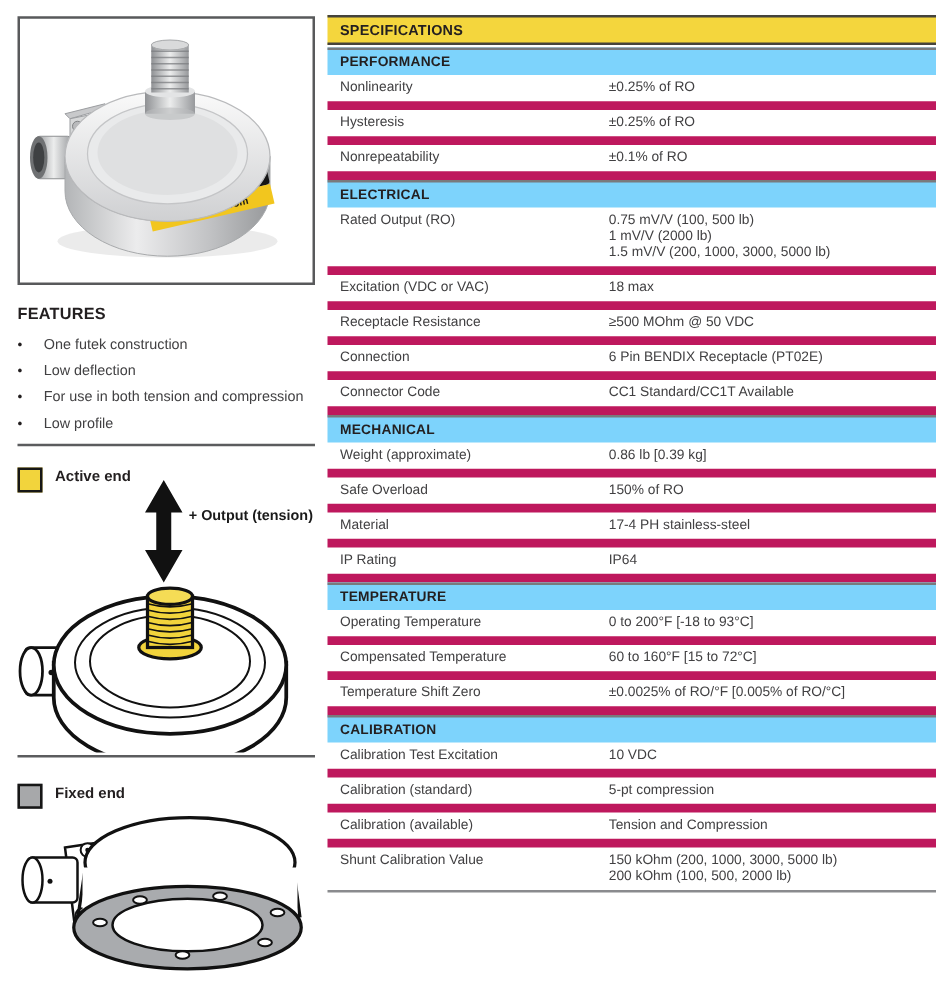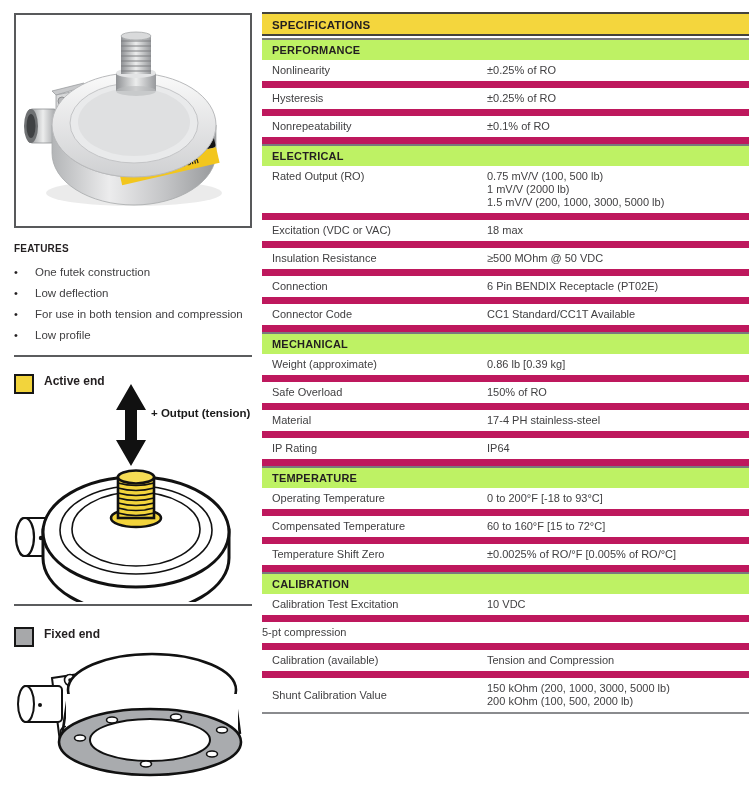--- a/index.html
+++ b/index.html
@@ -3,44 +3,44 @@
 <meta charset="utf-8">
 <style>
   * { margin:0; padding:0; box-sizing:border-box; }
   body { background:#fff; font-family:"Liberation Sans", sans-serif; color:#231f20; }
   .page { position:relative; width:749px; height:792px; background:#fff; overflow:hidden; }
 
   
   .img-box { position:absolute; left:14px; top:13px; width:238px; height:215px;
              border:2px solid #58595b; background:#fff; display:flex; align-items:center; justify-content:center; }
   .features { position:absolute; left:14px; top:243px; width:238px; }
-  .features-title { font-size:10px; font-weight:bold; letter-spacing:.2px; margin-bottom:11px; }
+  .features-title { font-size:13px; font-weight:bold; letter-spacing:.2px; margin-bottom:11px; }
   .feature-item { display:flex; font-size:11.5px; color:#414042; line-height:14px; margin-bottom:7px; }
   .feature-item .bullet { width:10px; margin-right:11px; font-size:11px; color:#231f20; }
   .hdivider { position:absolute; left:14px; width:238px; height:2px; background:#5b5c5e; }
   .legend { position:absolute; left:14px; display:flex; align-items:flex-start; }
   .legend .swatch { width:20px; height:20px; border:2px solid #161616; margin-right:10px; }
   .legend .swatch.yellow { background:#f2d43c; }
   .legend .swatch.gray { background:#a7a8aa; }
   .legend .cap { font-size:12px; font-weight:bold; }
   .diagram { position:absolute; left:14px; }
   .output-label { position:absolute; left:151px; top:407px; font-size:11.5px; font-weight:bold; color:#1a1a1a; }
 
   
   .spec { position:absolute; left:262px; top:12px; width:487px; border-bottom:2px solid #8a8b8e; }
   .title-band { background:#f4d63d; border-top:2px solid #45433c; border-bottom:2px solid #45433c;
                 height:24px; line-height:20px; padding:1px 16px 0 10px; font-size:11.5px; font-weight:bold;
                 letter-spacing:.2px; margin-bottom:2px; }
-  .sband { background:#bef264; border-top:2px solid #797a7d; height:22px; line-height:20px;
+  .sband { background:#7dd3fc; border-top:2px solid #797a7d; height:22px; line-height:20px;
            padding-left:10px; font-size:11px; font-weight:bold; letter-spacing:.2px; }
   .srow { display:flex; border-bottom:7px solid #be185d; padding:4px 0; font-size:11px;
           line-height:13px; color:#414042; }
   .srow .lbl { width:225px; padding-left:10px; flex-shrink:0; }
   .srow .val { flex:1; white-space:pre-line; }
-  .sec:last-child .srow:last-child { border-bottom:none;align-items:center; }
+  .sec:last-child .srow:last-child { border-bottom:none; }
 
   svg text { font-family:"Liberation Sans", sans-serif; }
 </style>
 </head>
 <body>
 
 <div class="page">
 
   <div class="img-box">
     <svg width="222" height="196" viewBox="0 0 222 196">
@@ -240,21 +240,21 @@
         <div class="lbl">Rated Output (RO)</div>
         <div class="val">0.75 mV/V (100, 500 lb)
 1 mV/V (2000 lb)
 1.5 mV/V (200, 1000, 3000, 5000 lb)</div>
       </div>
       <div class="srow">
         <div class="lbl">Excitation (VDC or VAC)</div>
         <div class="val">18 max</div>
       </div>
       <div class="srow">
-        <div class="lbl">Insulation Resistance</div>
+        <div class="lbl">Receptacle Resistance</div>
         <div class="val">≥500 MOhm @ 50 VDC</div>
       </div>
       <div class="srow">
         <div class="lbl">Connection</div>
         <div class="val">6 Pin BENDIX Receptacle (PT02E)</div>
       </div>
       <div class="srow">
         <div class="lbl">Connector Code</div>
         <div class="val">CC1 Standard/CC1T Available</div>
       </div>
@@ -296,20 +296,21 @@
       </div>
     </div>
 
     <div class="sec">
       <div class="sband">CALIBRATION</div>
       <div class="srow">
         <div class="lbl">Calibration Test Excitation</div>
         <div class="val">10 VDC</div>
       </div>
       <div class="srow">
+        <div class="lbl">Calibration (standard)</div>
         <div class="val">5-pt compression</div>
       </div>
       <div class="srow">
         <div class="lbl">Calibration (available)</div>
         <div class="val">Tension and Compression</div>
       </div>
       <div class="srow">
         <div class="lbl">Shunt Calibration Value</div>
         <div class="val">150 kOhm (200, 1000, 3000, 5000 lb)
 200 kOhm (100, 500, 2000 lb)</div>

